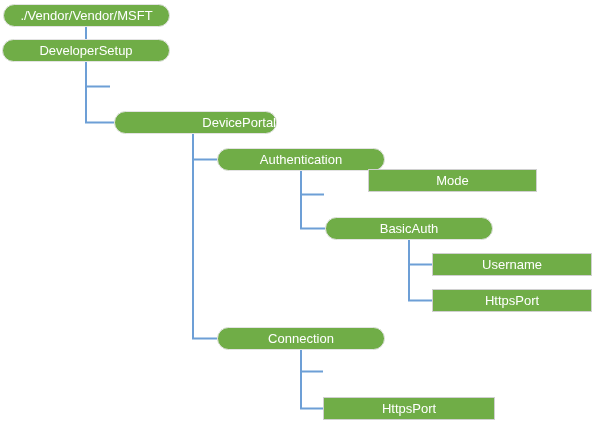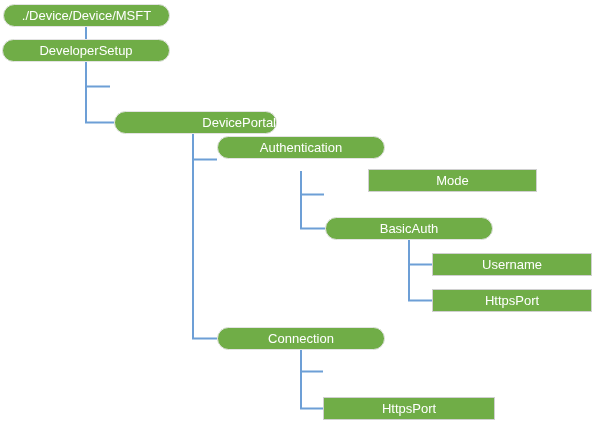--- a/index.html
+++ b/index.html
@@ -69,24 +69,24 @@
     <path d="M193 134 V159.5 H217"></path>
     <path d="M193 134 V338.5 H217"></path>
     <path d="M301 171 V194.5 H324"></path>
     <path d="M301 171 V228.5 H325"></path>
     <path d="M409 240 V264.5 H432"></path>
     <path d="M409 240 V300.5 H432"></path>
     <path d="M301 350 V371.5 H323"></path>
     <path d="M301 350 V408.5 H323"></path>
   </svg>
 
-  <div class="node pill" style="left:3px;   top:4px;   width:167px;">./Device/Device/MSFT</div>
+  <div class="node pill" style="left:3px;   top:4px;   width:167px;">./Vendor/Vendor/MSFT</div>
   <div class="node pill" style="left:2px;   top:39px;  width:168px;">DeveloperSetup</div>
   <div class="node pill" style="left:114px; top:111px; width:163px;text-align:right;">DevicePortal</div>
-  <div class="node pill" style="left:217px; top:136px; width:168px;">Authentication</div>
+  <div class="node pill" style="left:217px; top:148px; width:168px;">Authentication</div>
   <div class="node rect" style="left:324px; top:169px; width:169px;margin-left:44px;">Mode</div>
   <div class="node pill" style="left:325px; top:217px; width:168px;">BasicAuth</div>
   <div class="node rect" style="left:432px; top:253px; width:160px;">Username</div>
   <div class="node rect" style="left:432px; top:289px; width:160px;">HttpsPort</div>
   <div class="node pill" style="left:217px; top:327px; width:168px;">Connection</div>
   <div class="node rect" style="left:323px; top:397px; width:172px;">HttpsPort</div>
 
 </div>
 
 </body></html>

